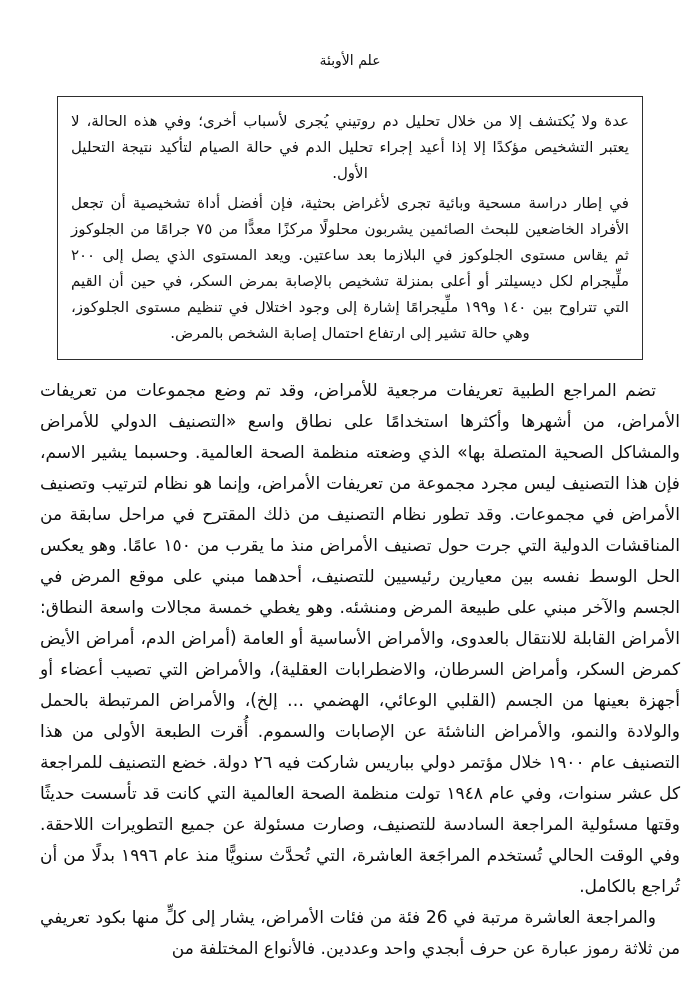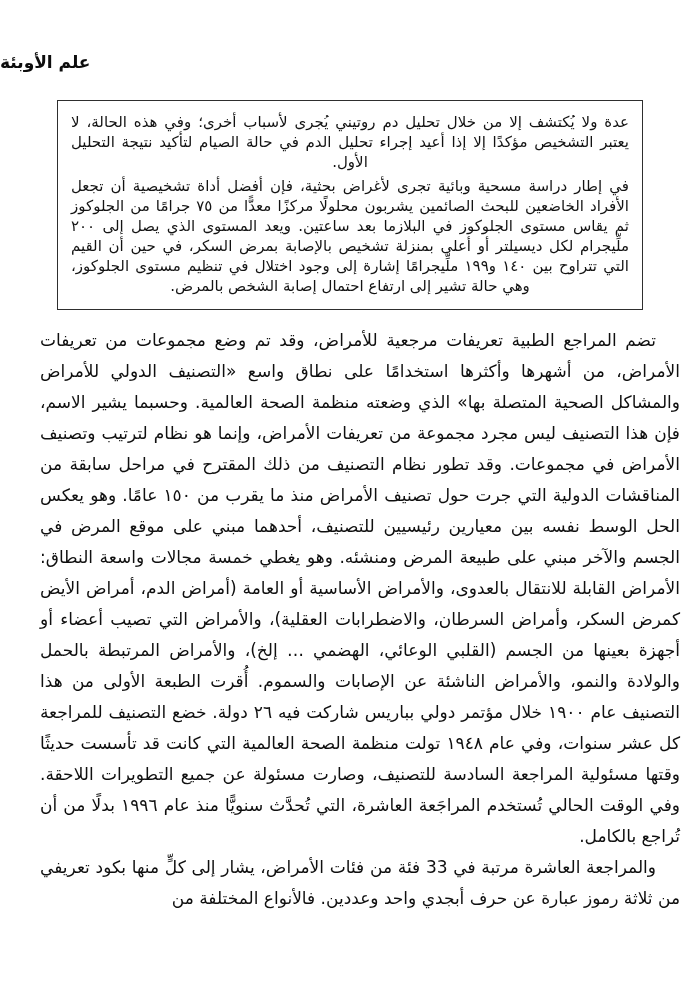--- a/index.html
+++ b/index.html
@@ -9,34 +9,34 @@
     width: 700px;
     height: 1000px;
     background: #ffffff;
     color: #111111;
     direction: rtl;
     font-family: "DejaVu Sans", sans-serif;
     overflow: hidden;
   }
   .page-title {
     margin-top: 52px;
-    text-align: left;
-    font-size: 17px;
-    font-weight: 700;
+    text-align: center;
+    font-size: 14px;
+    font-weight: 400;
     color: #0d0d0d;
   }
   .note-box {
     margin: 28px 57px 0 57px;
     border: 1px solid #2e2e2e;
     padding: 7px 13px 9px 13px;
     background: #ffffff;
   }
   .note-box p {
     font-size: 15px;
-    line-height: 20px;
+    line-height: 26px;
     text-align: justify;
     text-align-last: center;
     color: #131313;
     margin: 4px 0;
   }
   .body-text {
     margin: 15px 20px 0 40px;
   }
   .body-text p {
     font-size: 17px;
@@ -53,16 +53,16 @@
 
   <h1 class="page-title">علم الأوبئة</h1>
 
   <div class="note-box">
     <p>عدة ولا يُكتشف إلا من خلال تحليل دم روتيني يُجرى لأسباب أخرى؛ وفي هذه الحالة، لا يعتبر التشخيص مؤكدًا إلا إذا أعيد إجراء تحليل الدم في حالة الصيام لتأكيد نتيجة التحليل الأول.</p>
     <p>في إطار دراسة مسحية وبائية تجرى لأغراض بحثية، فإن أفضل أداة تشخيصية أن تجعل الأفراد الخاضعين للبحث الصائمين يشربون محلولًا مركزًا معدًّا من ٧٥ جرامًا من الجلوكوز ثم يقاس مستوى الجلوكوز في البلازما بعد ساعتين. ويعد المستوى الذي يصل إلى ٢٠٠ ملِّيجرام لكل ديسيلتر أو أعلى بمنزلة تشخيص بالإصابة بمرض السكر، في حين أن القيم التي تتراوح بين ١٤٠ و١٩٩ ملِّيجرامًا إشارة إلى وجود اختلال في تنظيم مستوى الجلوكوز، وهي حالة تشير إلى ارتفاع احتمال إصابة الشخص بالمرض.</p>
   </div>
 
   <div class="body-text">
     <p>تضم المراجع الطبية تعريفات مرجعية للأمراض، وقد تم وضع مجموعات من تعريفات الأمراض، من أشهرها وأكثرها استخدامًا على نطاق واسع «التصنيف الدولي للأمراض والمشاكل الصحية المتصلة بها» الذي وضعته منظمة الصحة العالمية. وحسبما يشير الاسم، فإن هذا التصنيف ليس مجرد مجموعة من تعريفات الأمراض، وإنما هو نظام لترتيب وتصنيف الأمراض في مجموعات. وقد تطور نظام التصنيف من ذلك المقترح في مراحل سابقة من المناقشات الدولية التي جرت حول تصنيف الأمراض منذ ما يقرب من ١٥٠ عامًا. وهو يعكس الحل الوسط نفسه بين معيارين رئيسيين للتصنيف، أحدهما مبني على موقع المرض في الجسم والآخر مبني على طبيعة المرض ومنشئه. وهو يغطي خمسة مجالات واسعة النطاق: الأمراض القابلة للانتقال بالعدوى، والأمراض الأساسية أو العامة (أمراض الدم، أمراض الأيض كمرض السكر، وأمراض السرطان، والاضطرابات العقلية)، والأمراض التي تصيب أعضاء أو أجهزة بعينها من الجسم (القلبي الوعائي، الهضمي … إلخ)، والأمراض المرتبطة بالحمل والولادة والنمو، والأمراض الناشئة عن الإصابات والسموم. أُقرت الطبعة الأولى من هذا التصنيف عام ١٩٠٠ خلال مؤتمر دولي بباريس شاركت فيه ٢٦ دولة. خضع التصنيف للمراجعة كل عشر سنوات، وفي عام ١٩٤٨ تولت منظمة الصحة العالمية التي كانت قد تأسست حديثًا وقتها مسئولية المراجعة السادسة للتصنيف، وصارت مسئولة عن جميع التطويرات اللاحقة. وفي الوقت الحالي تُستخدم المراجَعة العاشرة، التي تُحدَّث سنويًّا منذ عام ١٩٩٦ بدلًا من أن تُراجع بالكامل.</p>
-    <p>والمراجعة العاشرة مرتبة في 33 فئة من فئات الأمراض، يشار إلى كلٍّ منها بكود تعريفي من ثلاثة رموز عبارة عن حرف أبجدي واحد وعددين. فالأنواع المختلفة من</p>
+    <p>والمراجعة العاشرة مرتبة في 26 فئة من فئات الأمراض، يشار إلى كلٍّ منها بكود تعريفي من ثلاثة رموز عبارة عن حرف أبجدي واحد وعددين. فالأنواع المختلفة من</p>
   </div>
 
 </div>
 
 </body></html>

